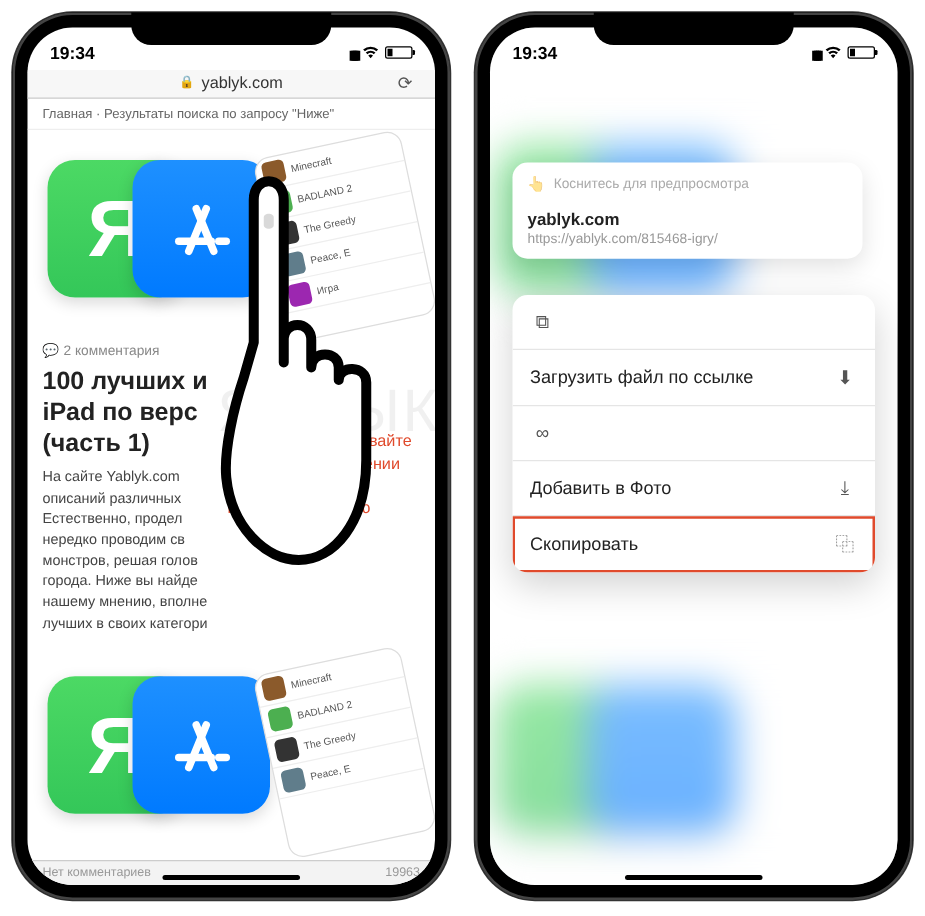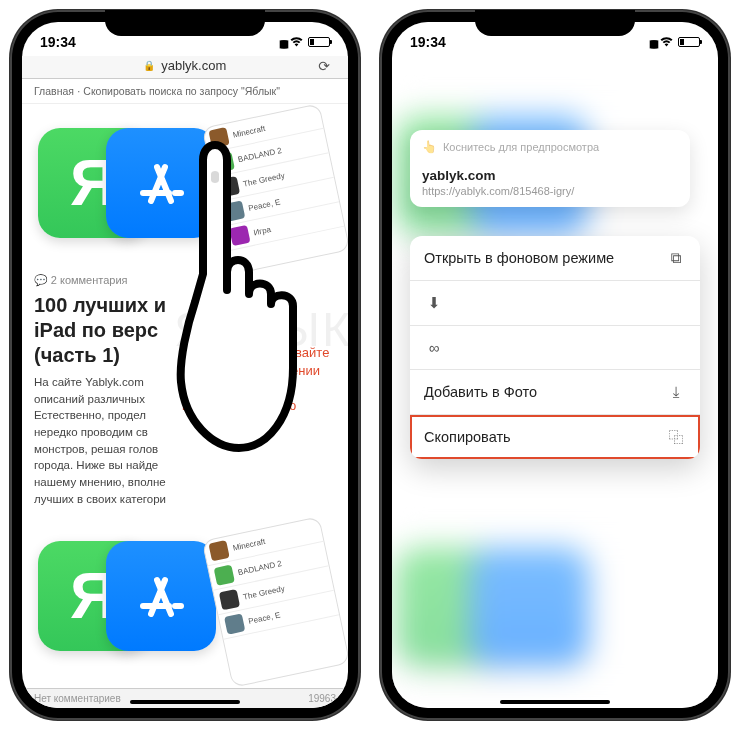--- a/index.html
+++ b/index.html
@@ -174,21 +174,21 @@
             </svg>
         </span>
         <span class="battery"></span>
       </span>
     </div>
     <div class="addressbar">
       <span class="lock">🔒</span>
       <span>yablyk.com</span>
       <span class="reload">⟳</span>
     </div>
-    <div class="breadcrumb">Главная  ·  Скопировать поиска по запросу "Яблык"</div>
+    <div class="breadcrumb">Главная  ·  Результаты поиска по запросу "Ниже"</div>
 
     <div class="article-img">
       <div class="ya-tile">
           <span>Я</span>
         </div>
       <div class="app-tile">
         <svg width="64" height="64" viewBox="0 0 64 64">
             <g stroke="#fff" stroke-width="6" stroke-linecap="round">
               <line x1="22" y1="50" x2="36" y2="16"></line>
               <line x1="28" y1="16" x2="42" y2="50"></line>
@@ -326,24 +326,24 @@
     </div>
 
     <div class="preview-card">
       <div class="preview-hint">Коснитесь для предпросмотра</div>
       <div class="preview-domain">yablyk.com</div>
       <div class="preview-url">https://yablyk.com/815468-igry/</div>
     </div>
 
     <div class="context-menu">
       <div class="menu-item">
-        <span style="max-width:210px;">Открыть в фоновом режиме</span>
         <span class="menu-icon">⧉</span>
       </div>
       <div class="menu-item">
+        <span style="max-width:210px;">Загрузить файл по ссылке</span>
         <span class="menu-icon">⬇</span>
       </div>
       <div class="menu-item">
         <span class="menu-icon">∞</span>
       </div>
       <div class="menu-item">
         <span>Добавить в Фото</span>
         <span class="menu-icon">⤓</span>
       </div>
       <div class="menu-item highlighted">

